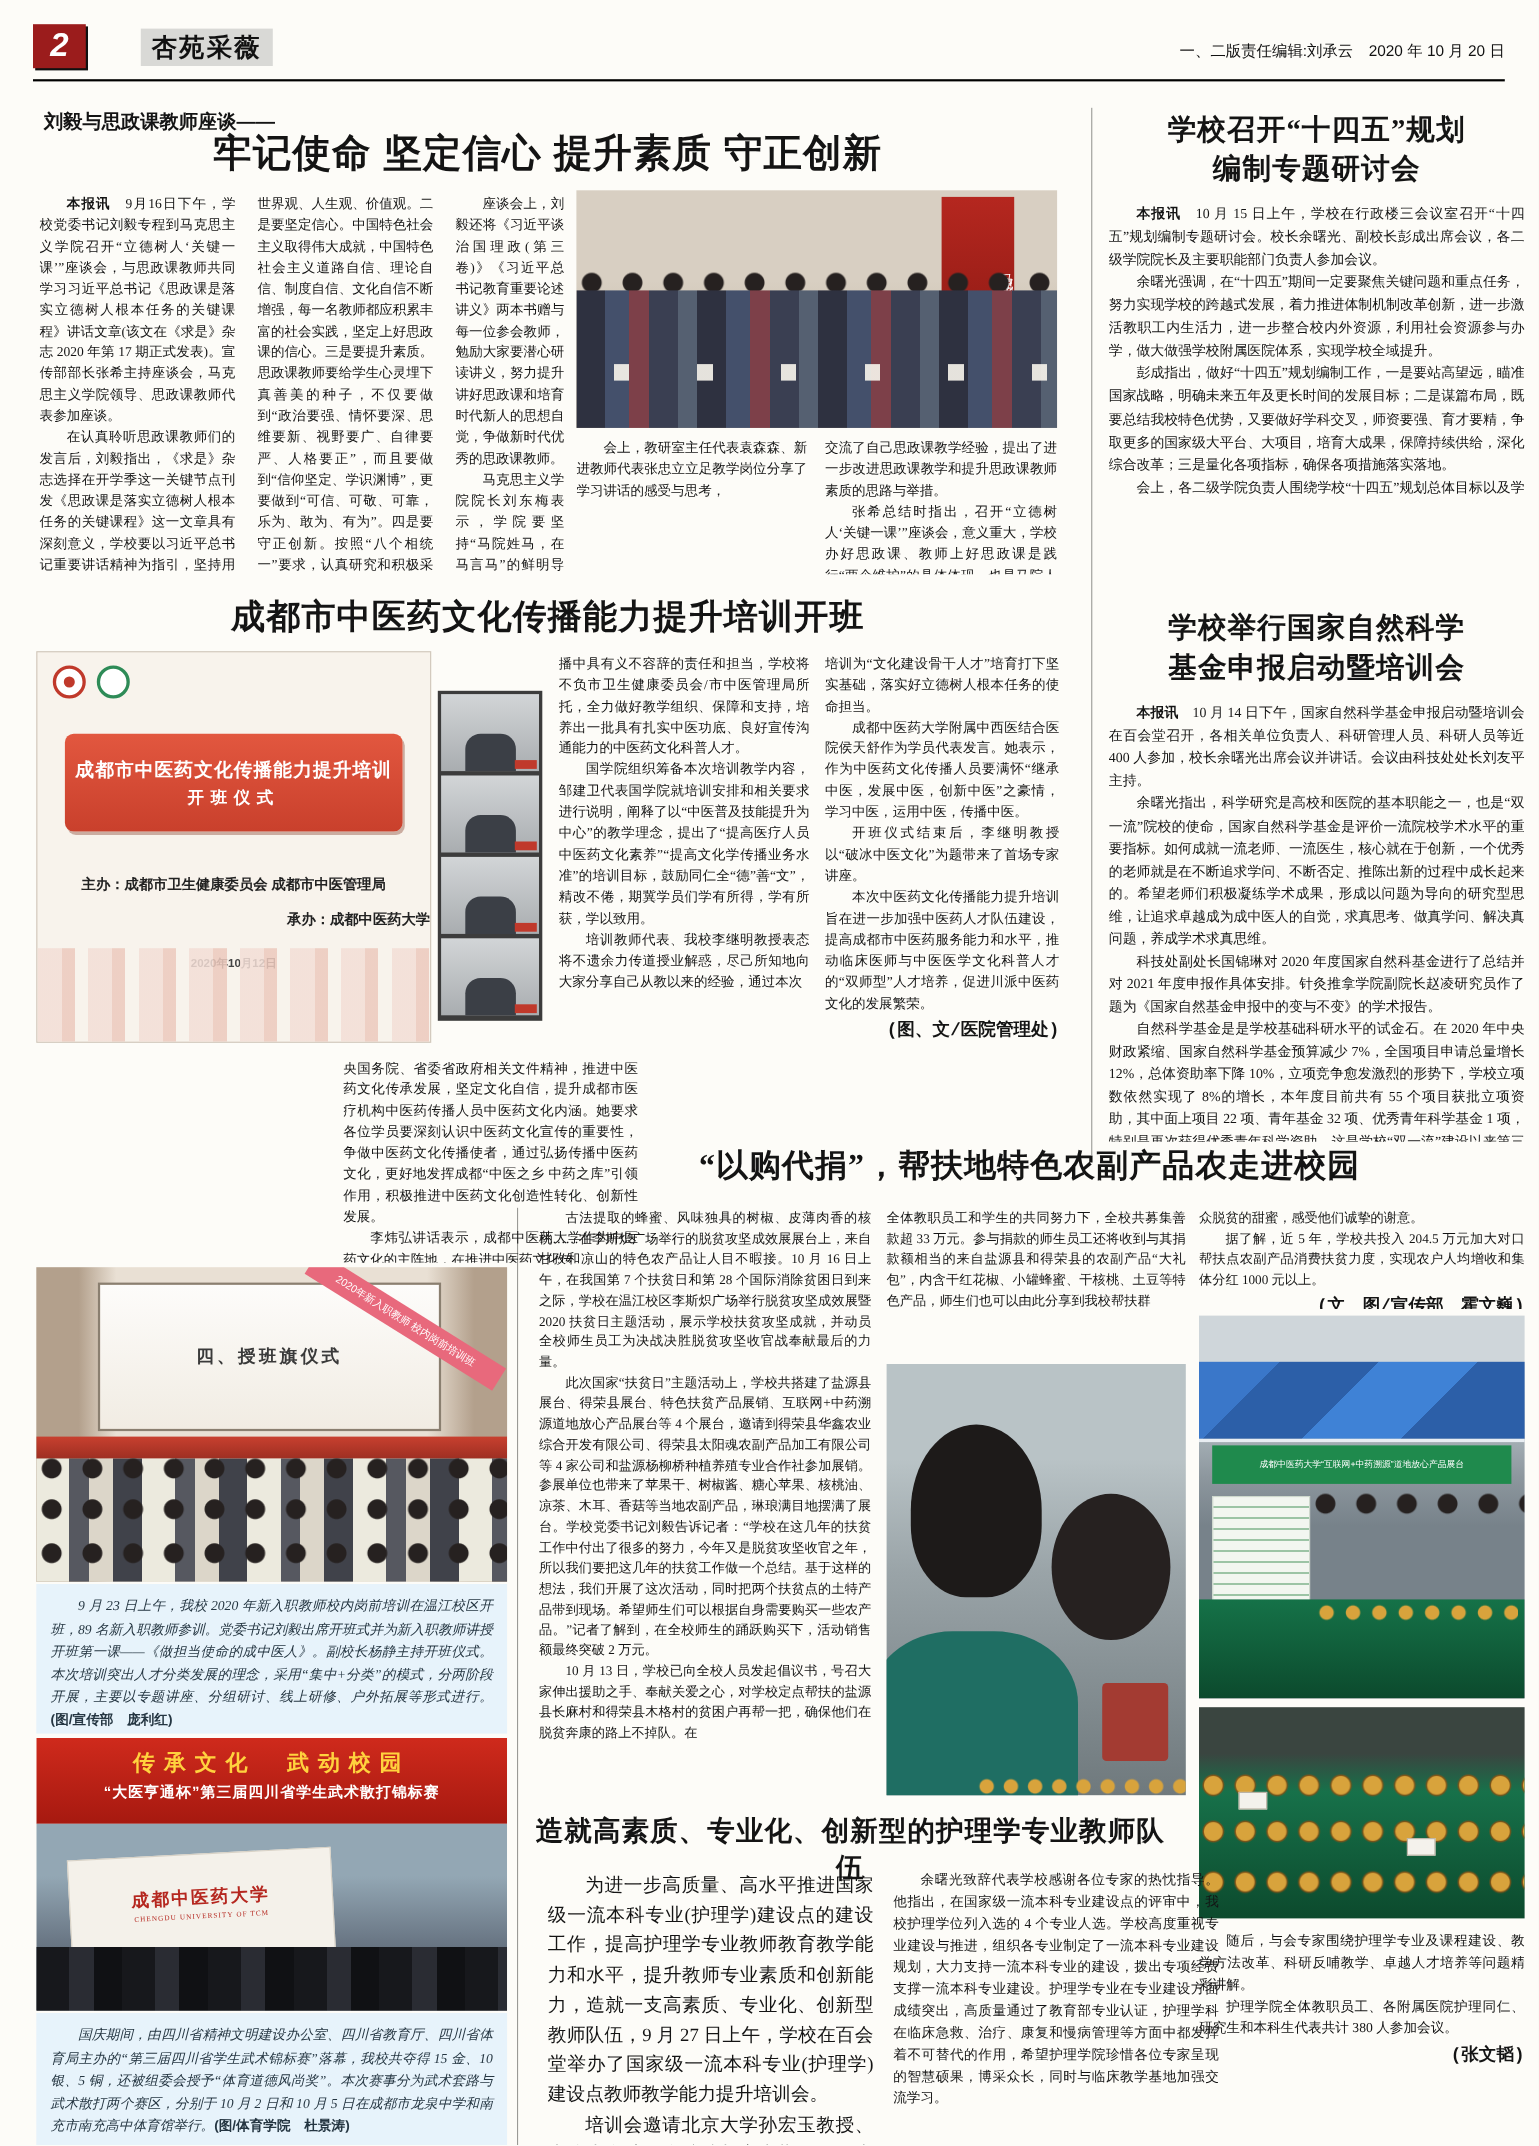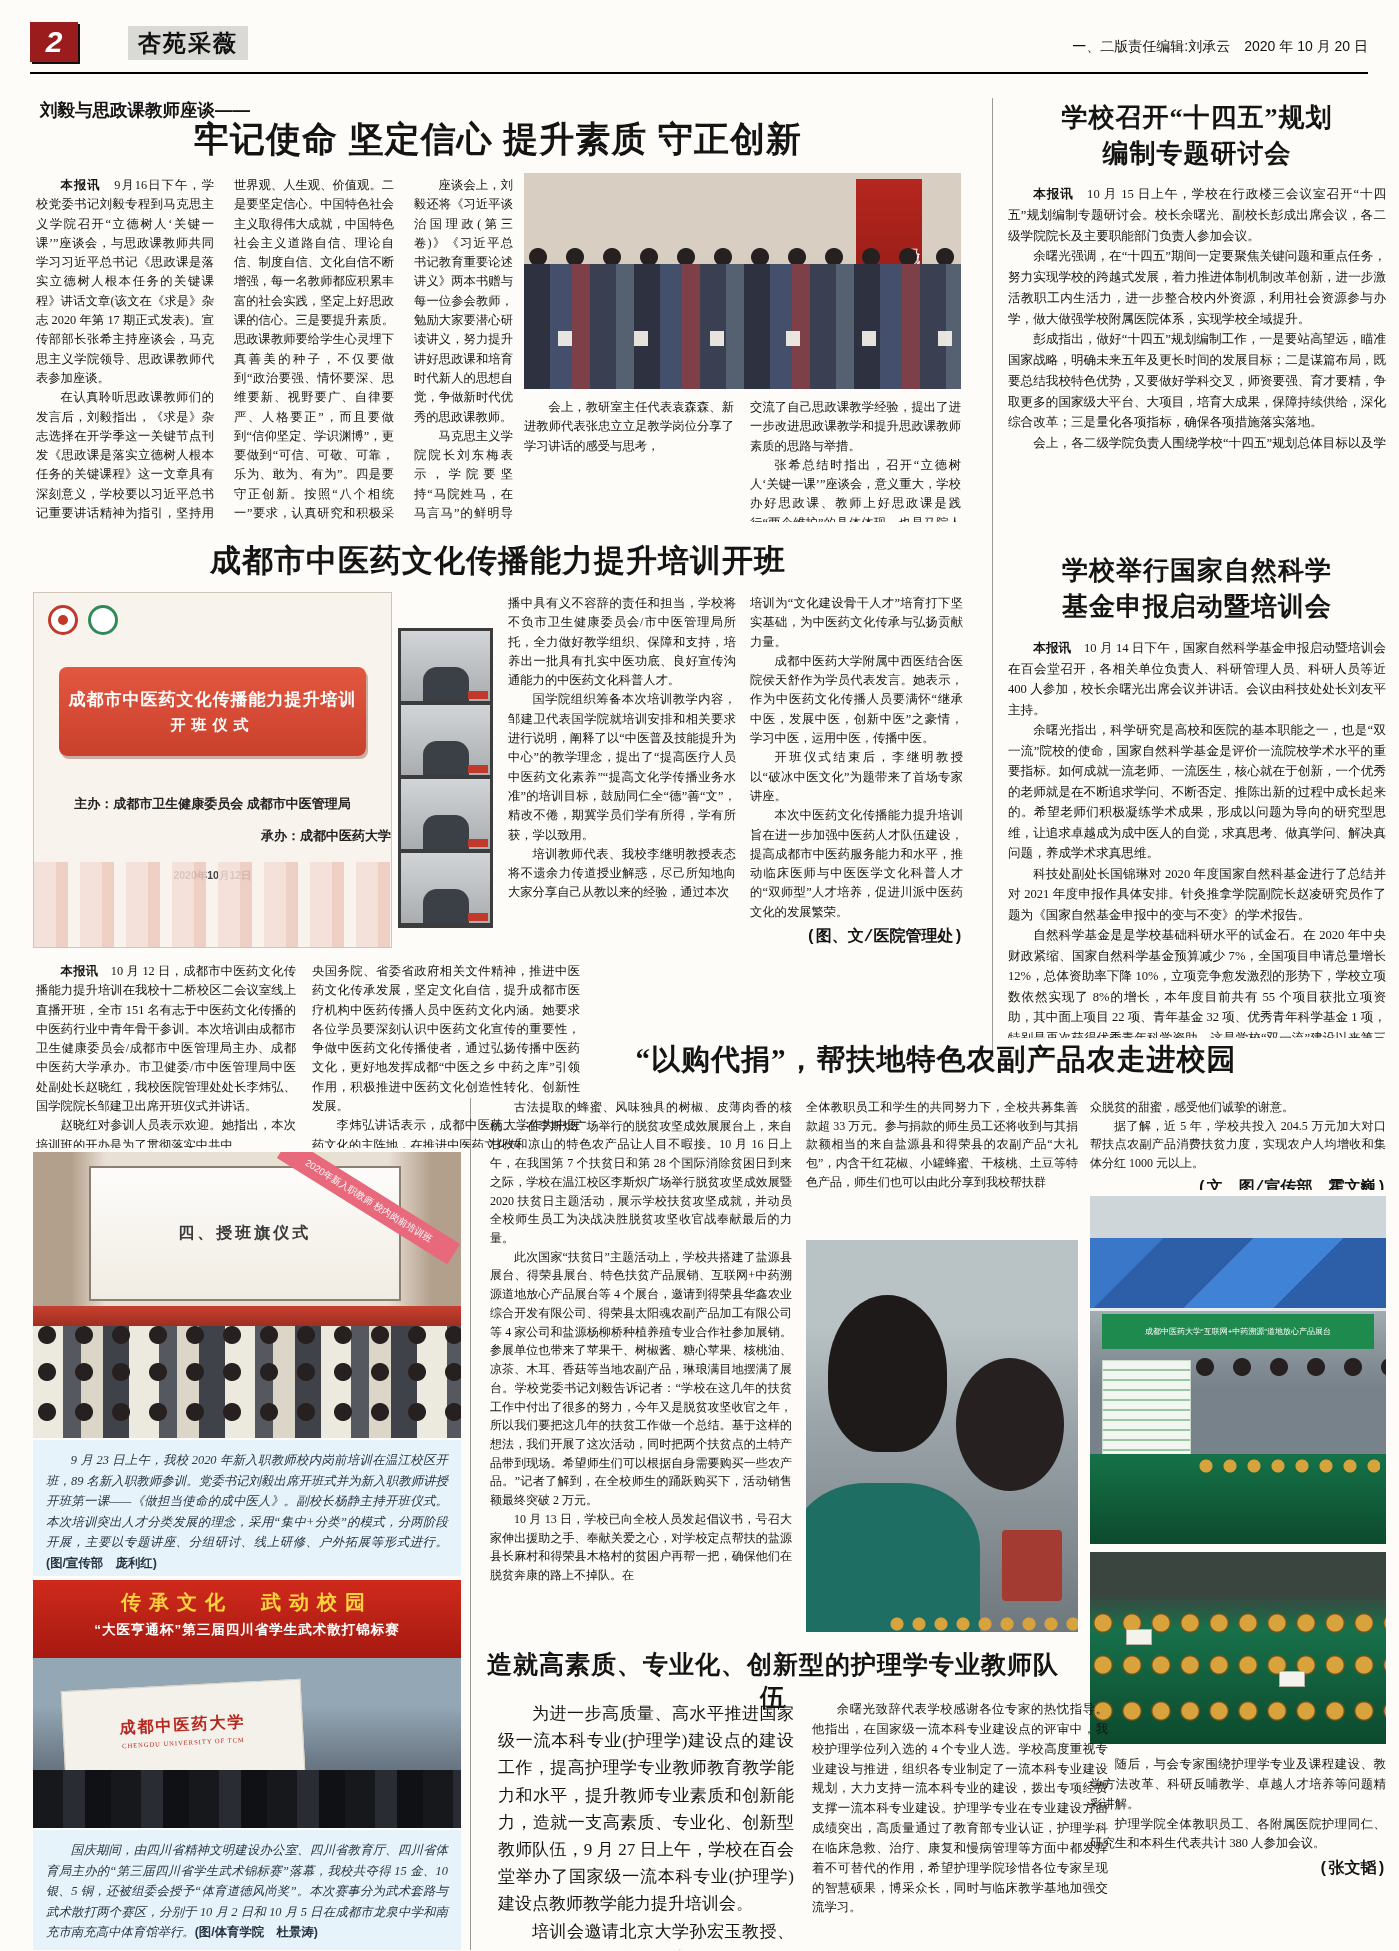--- a/index.html
+++ b/index.html
@@ -222,29 +222,25 @@
         <u></u>
       </div>
   </div>
 
   <div class="abs col" style="left:508px;top:594px;width:228px;height:556px;">
     <p style="text-indent:0;">播中具有义不容辞的责任和担当，学校将不负市卫生健康委员会/市中医管理局所托，全力做好教学组织、保障和支持，培养出一批具有扎实中医功底、良好宣传沟通能力的中医药文化科普人才。</p>
     <p>国学院组织筹备本次培训教学内容，邹建卫代表国学院就培训安排和相关要求进行说明，阐释了以“中医普及技能提升为中心”的教学理念，提出了“提高医疗人员中医药文化素养”“提高文化学传播业务水准”的培训目标，鼓励同仁全“德”善“文”，精改不倦，期冀学员们学有所得，学有所获，学以致用。</p>
     <p>培训教师代表、我校李继明教授表态将不遗余力传道授业解惑，尽己所知地向大家分享自己从教以来的经验，通过本次</p>
   </div>
   <div class="abs col" style="left:750px;top:594px;width:213px;height:556px;">
-    <p style="text-indent:0;">培训为“文化建设骨干人才”培育打下坚实基础，为中医药文化传承与弘扬贡献力量。</p>
+    <p style="text-indent:0;">培训为“文化建设骨干人才”培育打下坚实基础，落实好立德树人根本任务的使命担当。</p>
     <p>成都中医药大学附属中西医结合医院侯天舒作为学员代表发言。她表示，作为中医药文化传播人员要满怀“继承中医，发展中医，创新中医”之豪情，学习中医，运用中医，传播中医。</p>
     <p>开班仪式结束后，李继明教授以“破冰中医文化”为题带来了首场专家讲座。</p>
     <p>本次中医药文化传播能力提升培训旨在进一步加强中医药人才队伍建设，提高成都市中医药服务能力和水平，推动临床医师与中医医学文化科普人才的“双师型”人才培养，促进川派中医药文化的发展繁荣。</p>
     <p class="byline">(图、文/医院管理处)</p>
-  </div>
-  <div class="abs col" style="left:36px;top:962px;width:260px;height:186px;">
-    <p><b class="lead">本报讯</b><span>　10 月 12 日，成都市中医药文化传播能力提升培训在我校十二桥校区二会议室线上直播开班，全市 151 名有志于中医药文化传播的中医药行业中青年骨干参训。本次培训由成都市卫生健康委员会/成都市中医管理局主办、成都中医药大学承办。市卫健委/市中医管理局中医处副处长赵晓红，我校医院管理处处长李炜弘、国学院院长邹建卫出席开班仪式并讲话。</span></p>
-    <p>赵晓红对参训人员表示欢迎。她指出，本次培训班的开办是为了贯彻落实中共中</p>
   </div>
   <div class="abs col" style="left:312px;top:962px;width:268px;height:186px;">
     <p style="text-indent:0;">央国务院、省委省政府相关文件精神，推进中医药文化传承发展，坚定文化自信，提升成都市医疗机构中医药传播人员中医药文化内涵。她要求各位学员要深刻认识中医药文化宣传的重要性，争做中医药文化传播使者，通过弘扬传播中医药文化，更好地发挥成都“中医之乡 中药之库”引领作用，积极推进中医药文化创造性转化、创新性发展。</p>
     <p>李炜弘讲话表示，成都中医药大学作为中医药文化的主阵地，在推进中医药文化传</p>
   </div>
 
   <div class="abs ph ph4" style="left:33px;top:1152px;width:428px;height:286px;">
     <div class="screen">四、授班旗仪式</div>
     <div class="ribbon">2020年新入职教师 校内岗前培训班</div>
     <div class="stage"></div>

